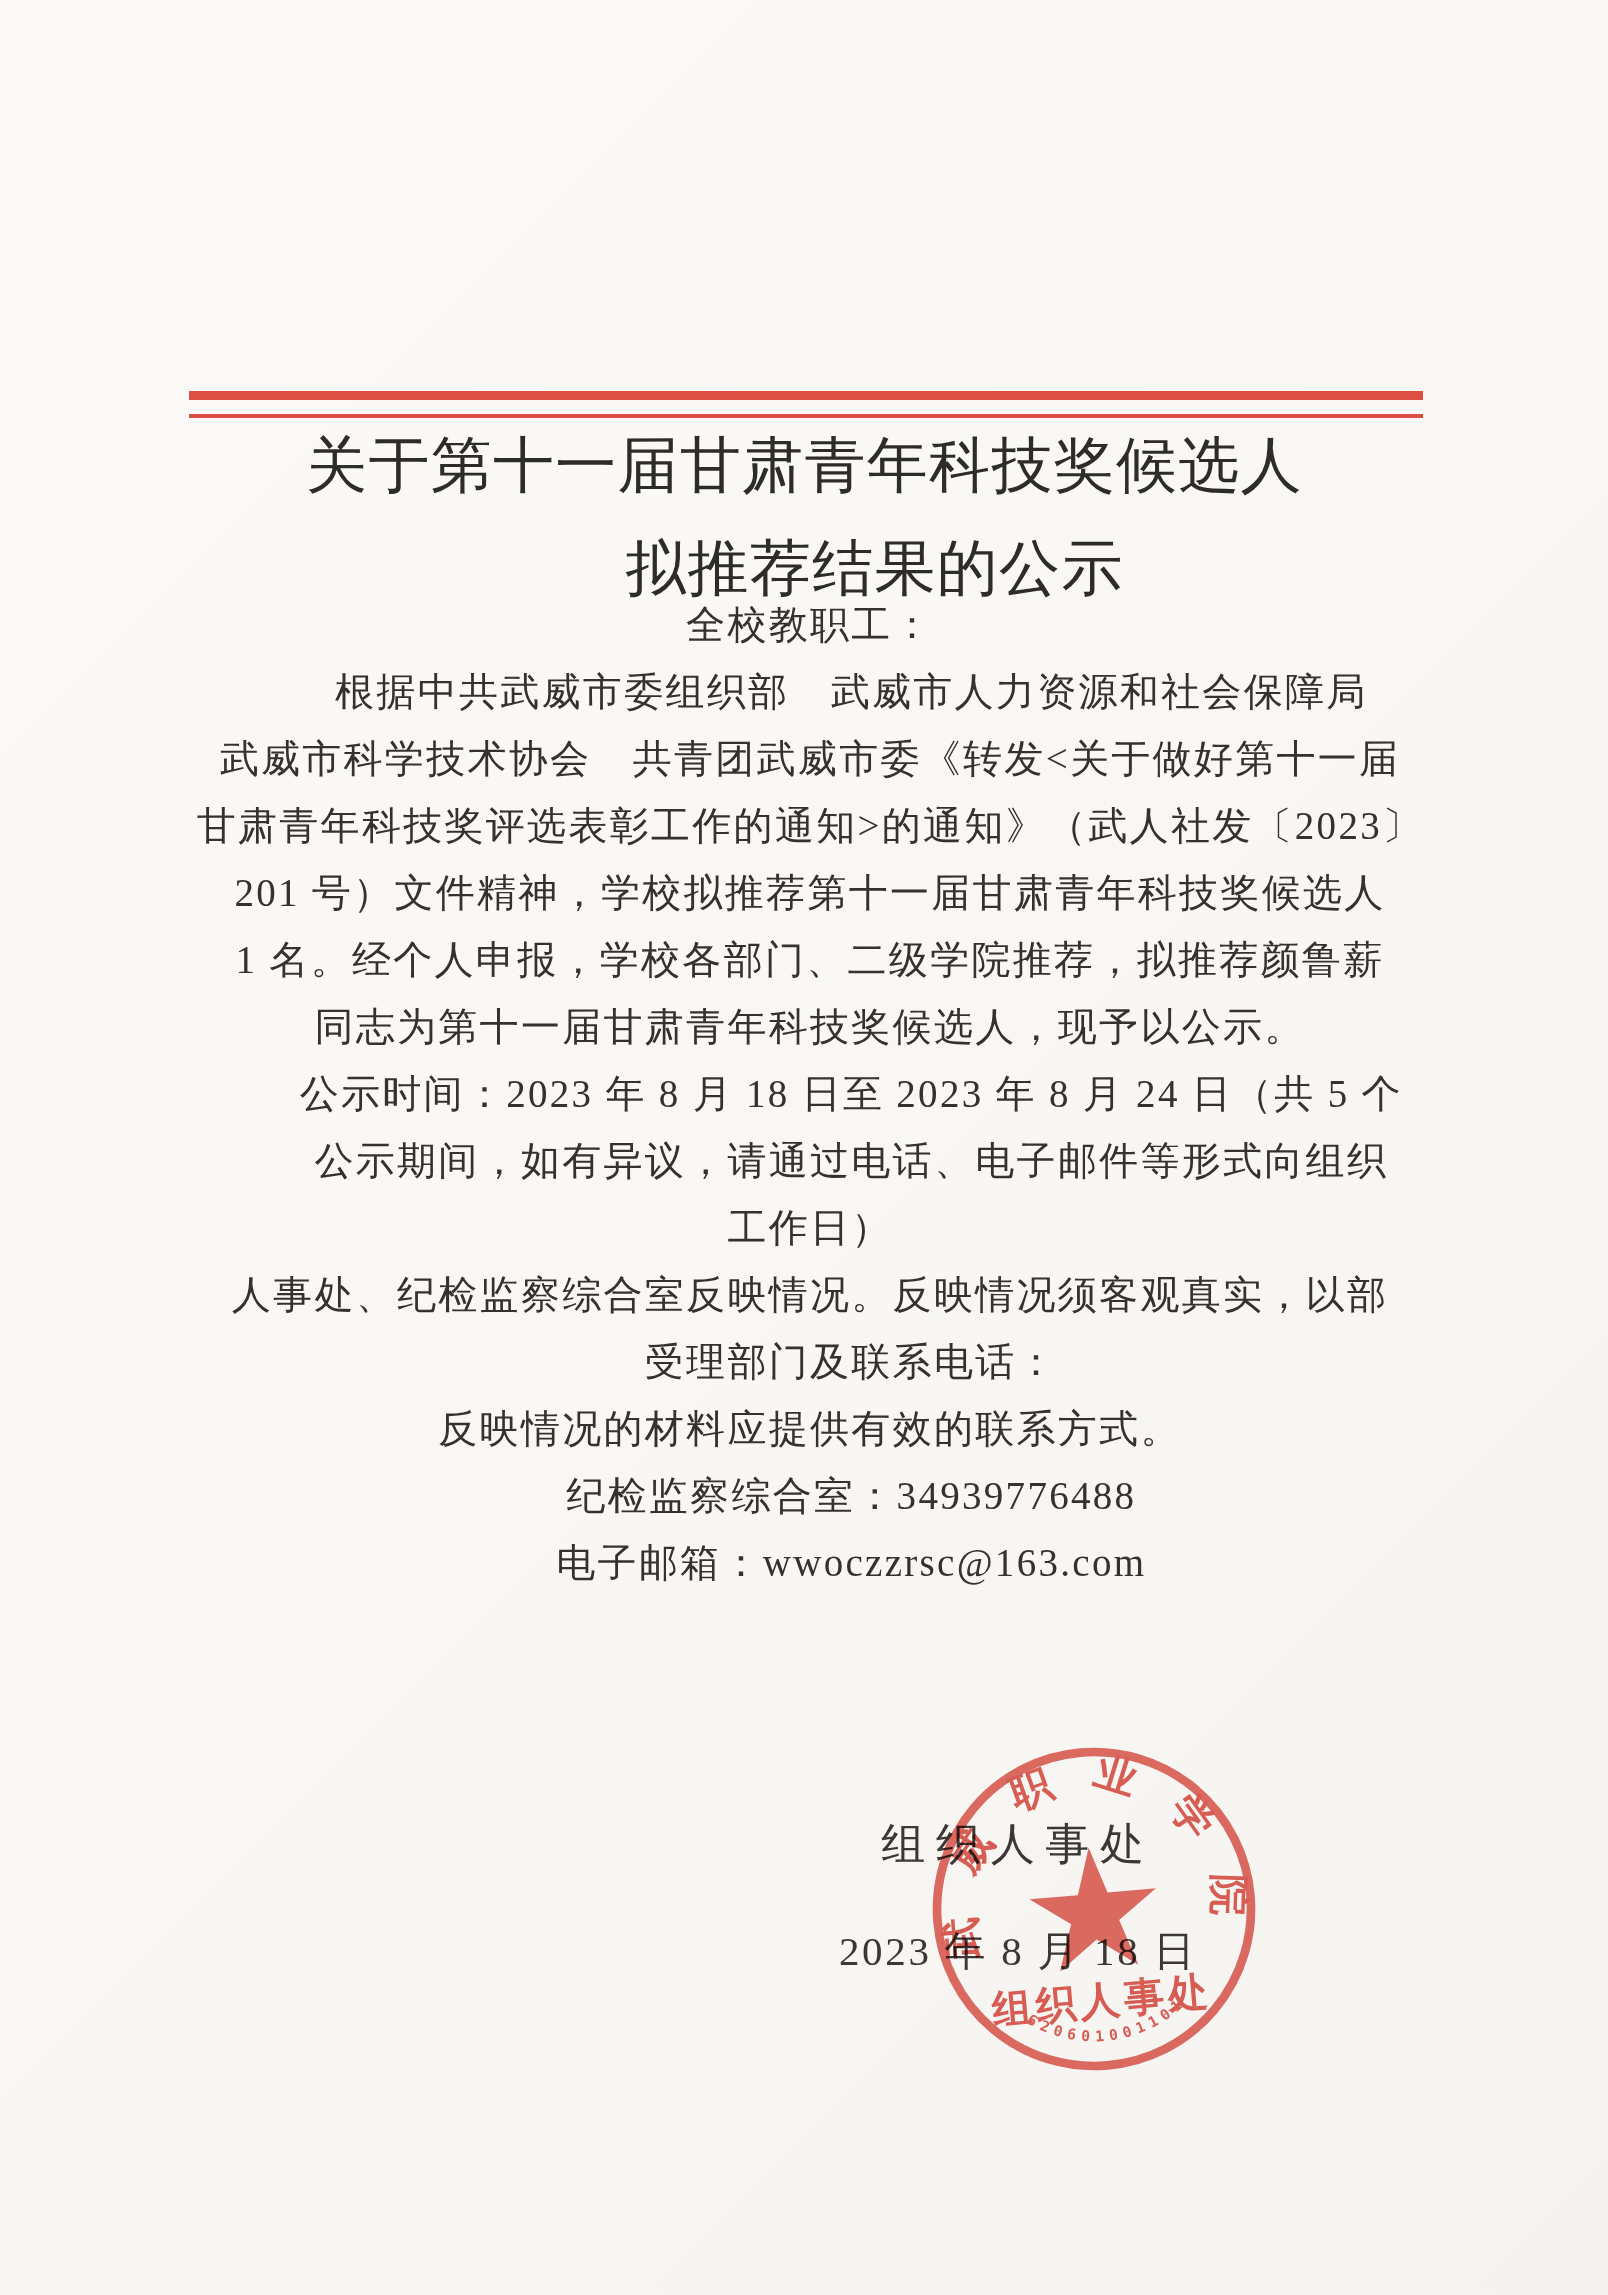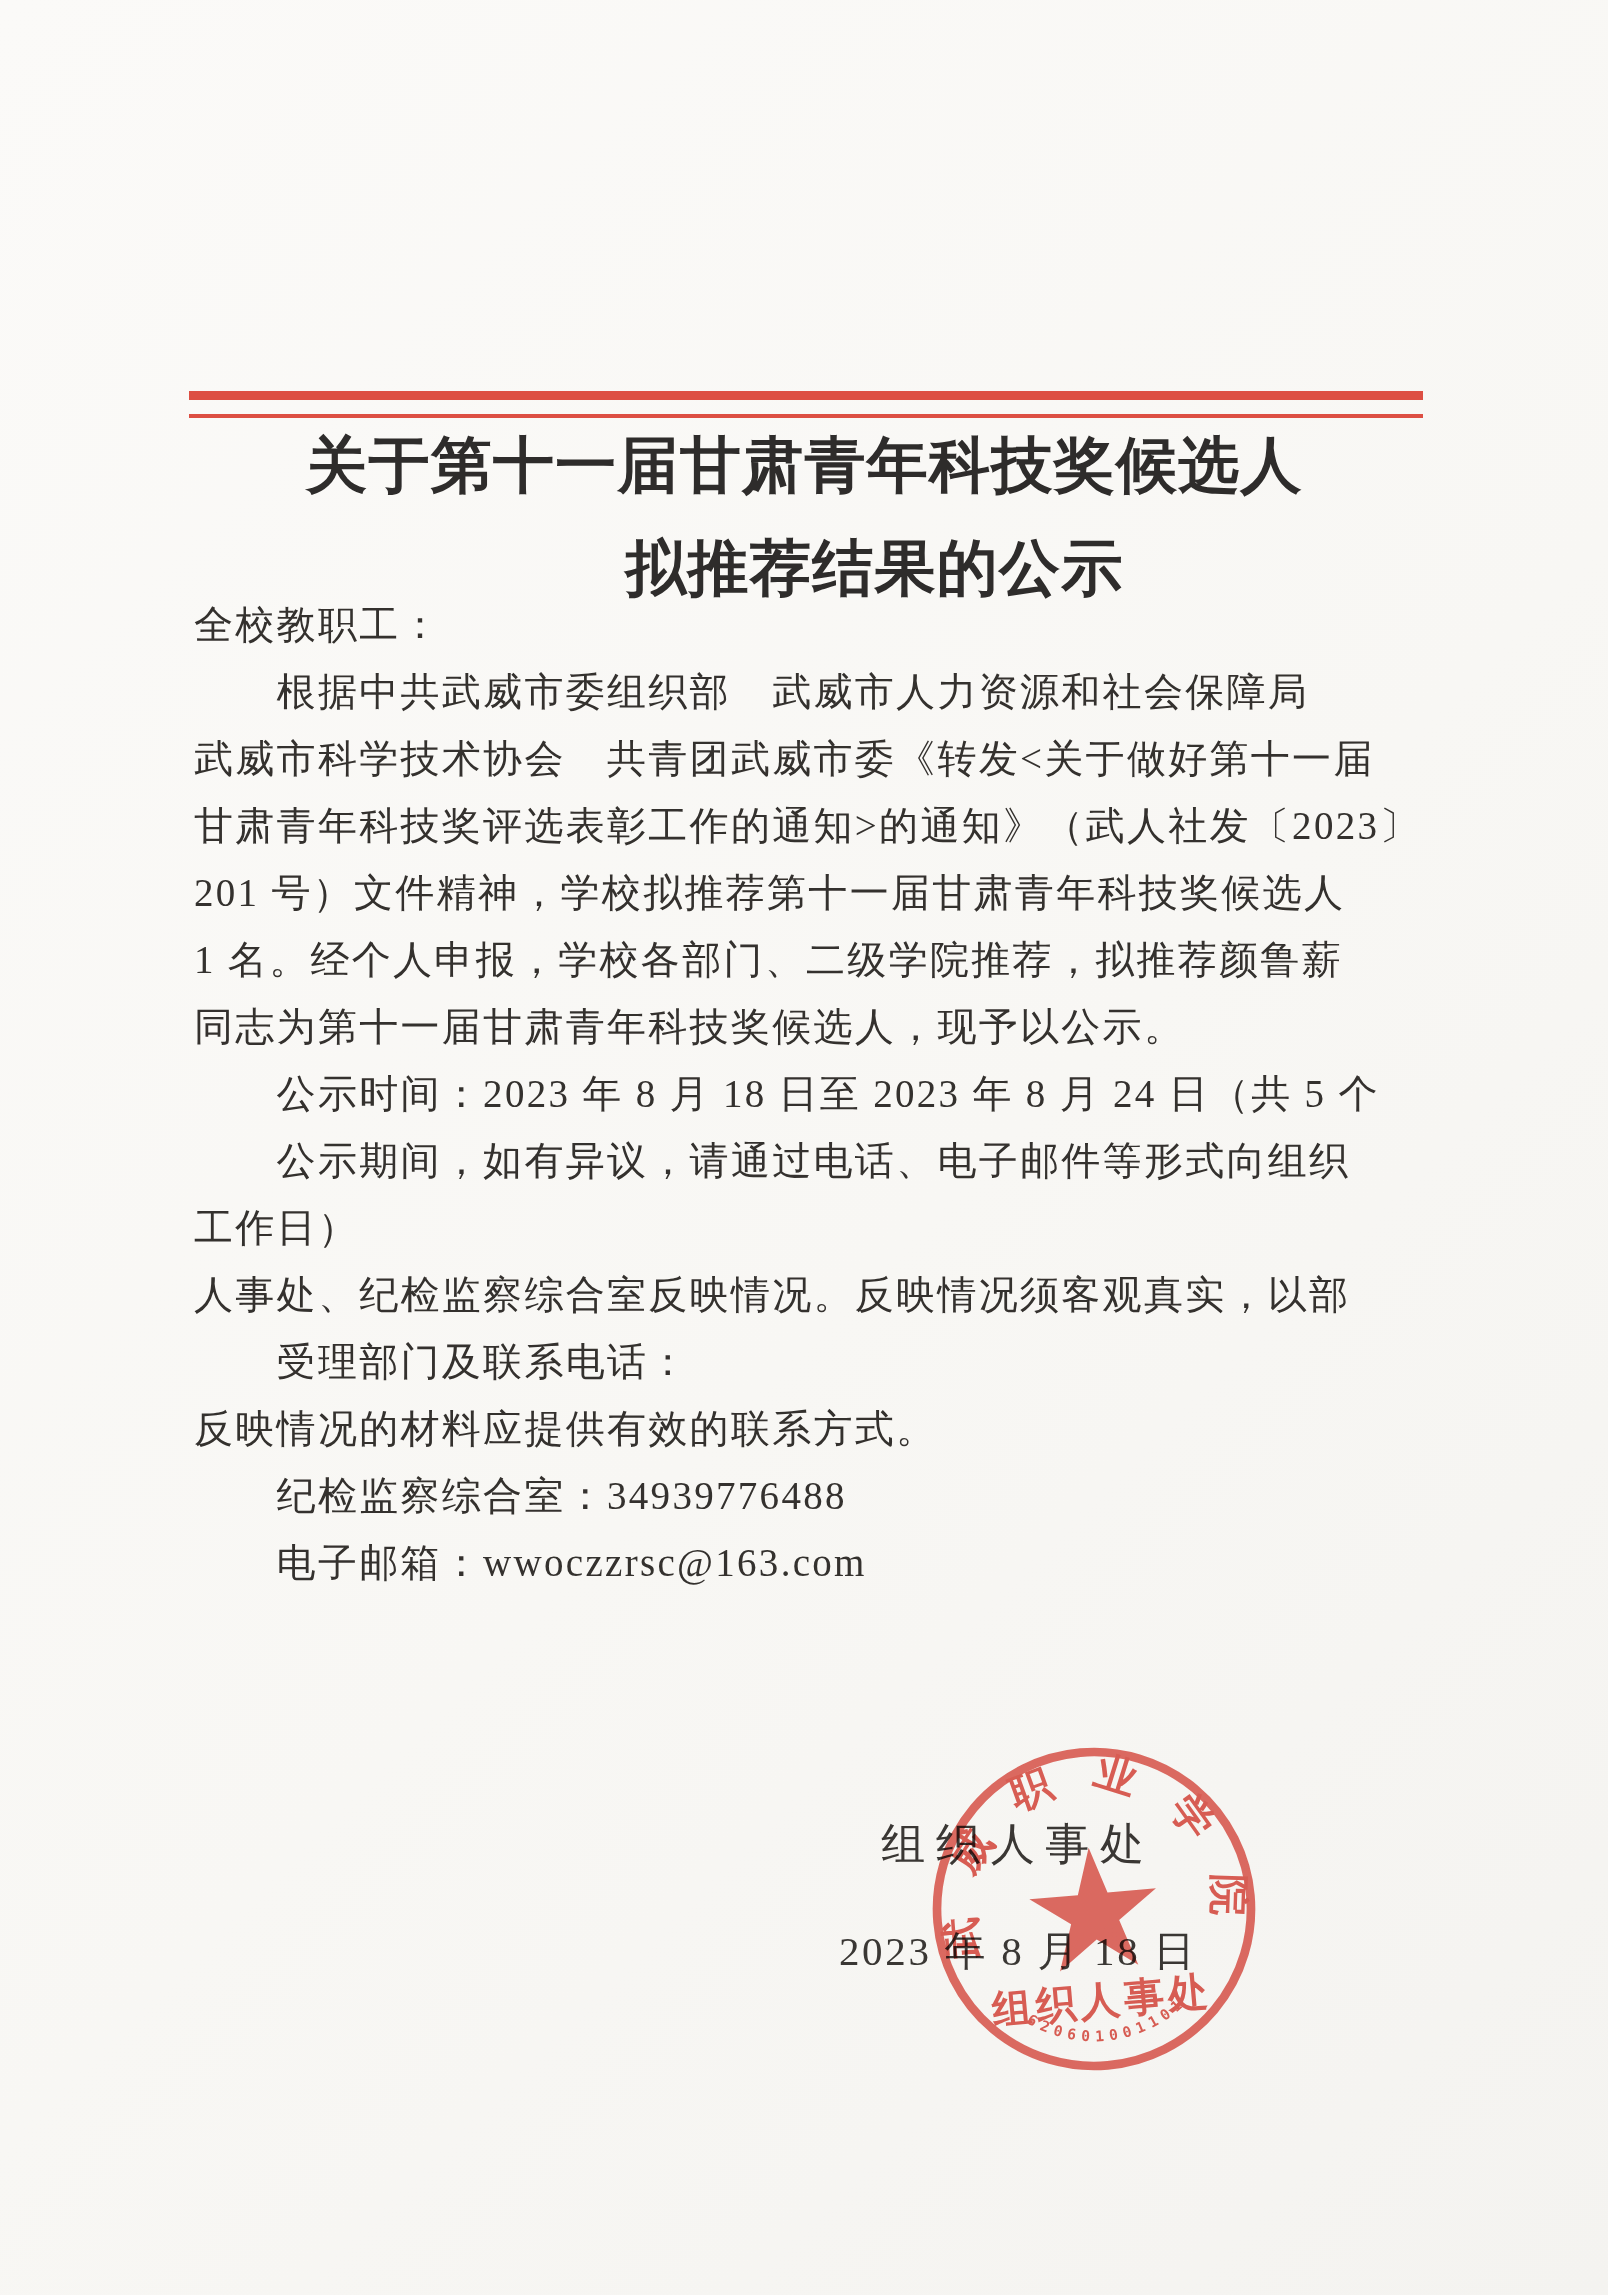--- a/index.html
+++ b/index.html
@@ -17,32 +17,32 @@
     font-size:100px;font-weight:700;letter-spacing:5.3px;
     color:var(--accent-red,#dd4f43);
     white-space:nowrap;
   }
   .rule{position:absolute;left:189px;width:1234px;background:var(--accent-red,#dd4f43);}
   .rule-thick{top:391px;height:9.4px;}
   .rule-thin{top:414px;height:4px;}
 
   .doc-title{
     position:absolute;left:0;width:100%;text-align:center;
-    font-size:61px;font-weight:700;color:var(--ink,#2e2c2b);
+    font-size:61px;font-weight:400;color:var(--ink,#2e2c2b);
     letter-spacing:1.3px;white-space:nowrap;
   }
   .doc-title.line1{top:425px;}
   .doc-title.line2{top:528px;transform:translateX(70px);}
 
   .doc-body{
     position:absolute;left:194px;top:591px;width:1232px;
     font-size:39px;color:#34312e;letter-spacing:2.3px;
   }
   .body-line{
-    height:67px;line-height:67px;white-space:nowrap;
+    height:67px;line-height:67px;white-space:nowrap;text-align:center;
   }
 
   .signature{
     position:absolute;left:811px;top:1823px;width:414px;
     text-align:center;color:#3a3734;z-index:2;
   }
   .sig-dept{
     font-size:44px;letter-spacing:10.7px;line-height:44px;white-space:nowrap;
   }
   .sig-date{

